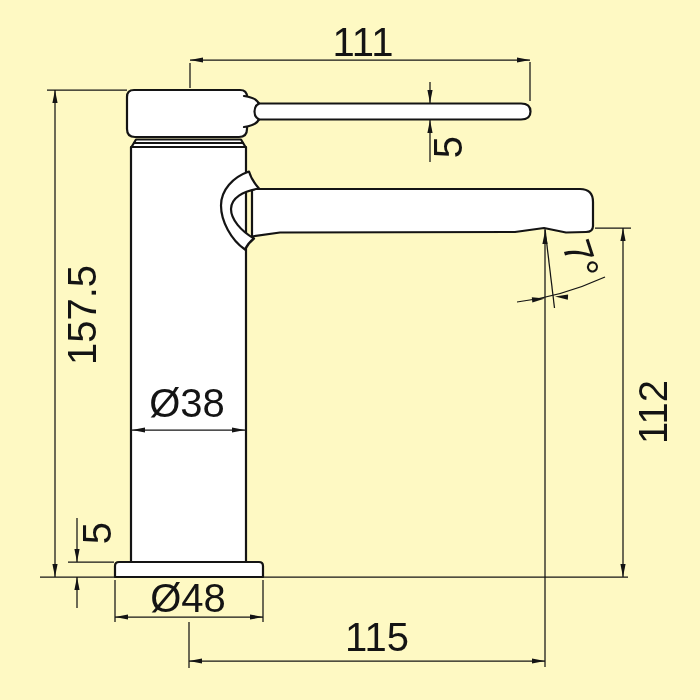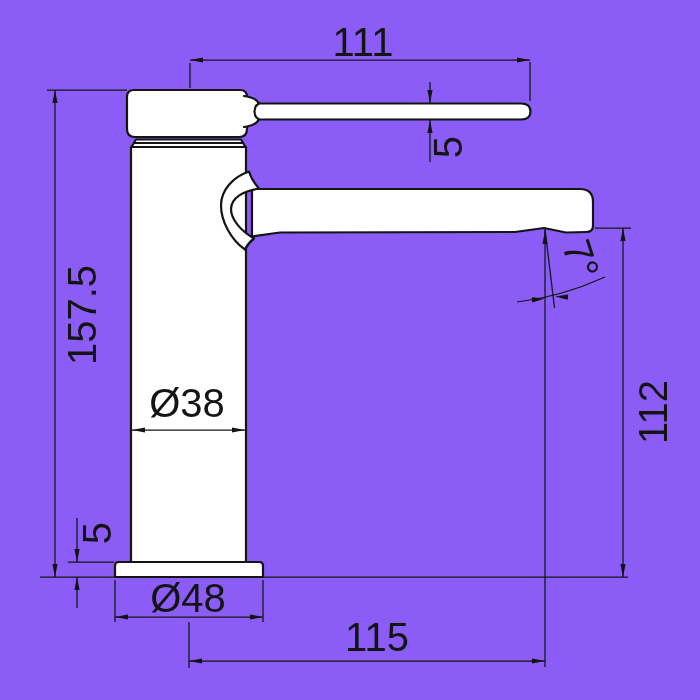--- a/index.html
+++ b/index.html
@@ -7,21 +7,21 @@
     padding: 0;
     width: 700px;
     height: 700px;
     background: #ffffff;
     overflow: hidden;
   }
   .drawing-wrap {
     position: relative;
     width: 700px;
     height: 700px;
-    background: #8b5cf6;
+    background: #fef9c3;
   }
   svg {
     display: block;
   }
   svg text {
     font-family: "Liberation Sans", "DejaVu Sans", sans-serif;
     font-size: 40px;
     fill: #141414;
   }
   .outline {

